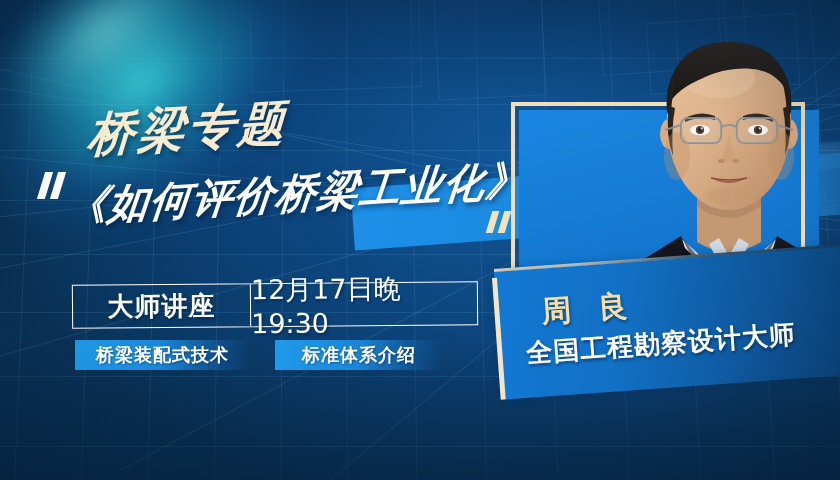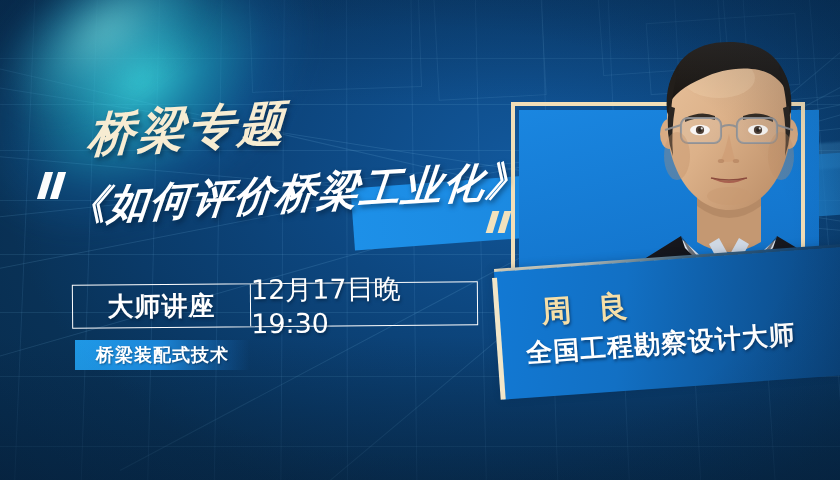--- a/index.html
+++ b/index.html
@@ -410,16 +410,19 @@
     </div>
     <div class="infobox-right">
       <span>12月17日晚19:30</span>
     </div>
   </div>
 
   <div class="tags">
     <div class="tag tag-1">
       <span>桥梁装配式技术</span>
     </div>
+    <div class="tag tag-2">
+      <span>标准体系介绍</span>
+    </div>
   </div>
 
   <div class="vignette"></div>
 </div>
 
 </body></html>

